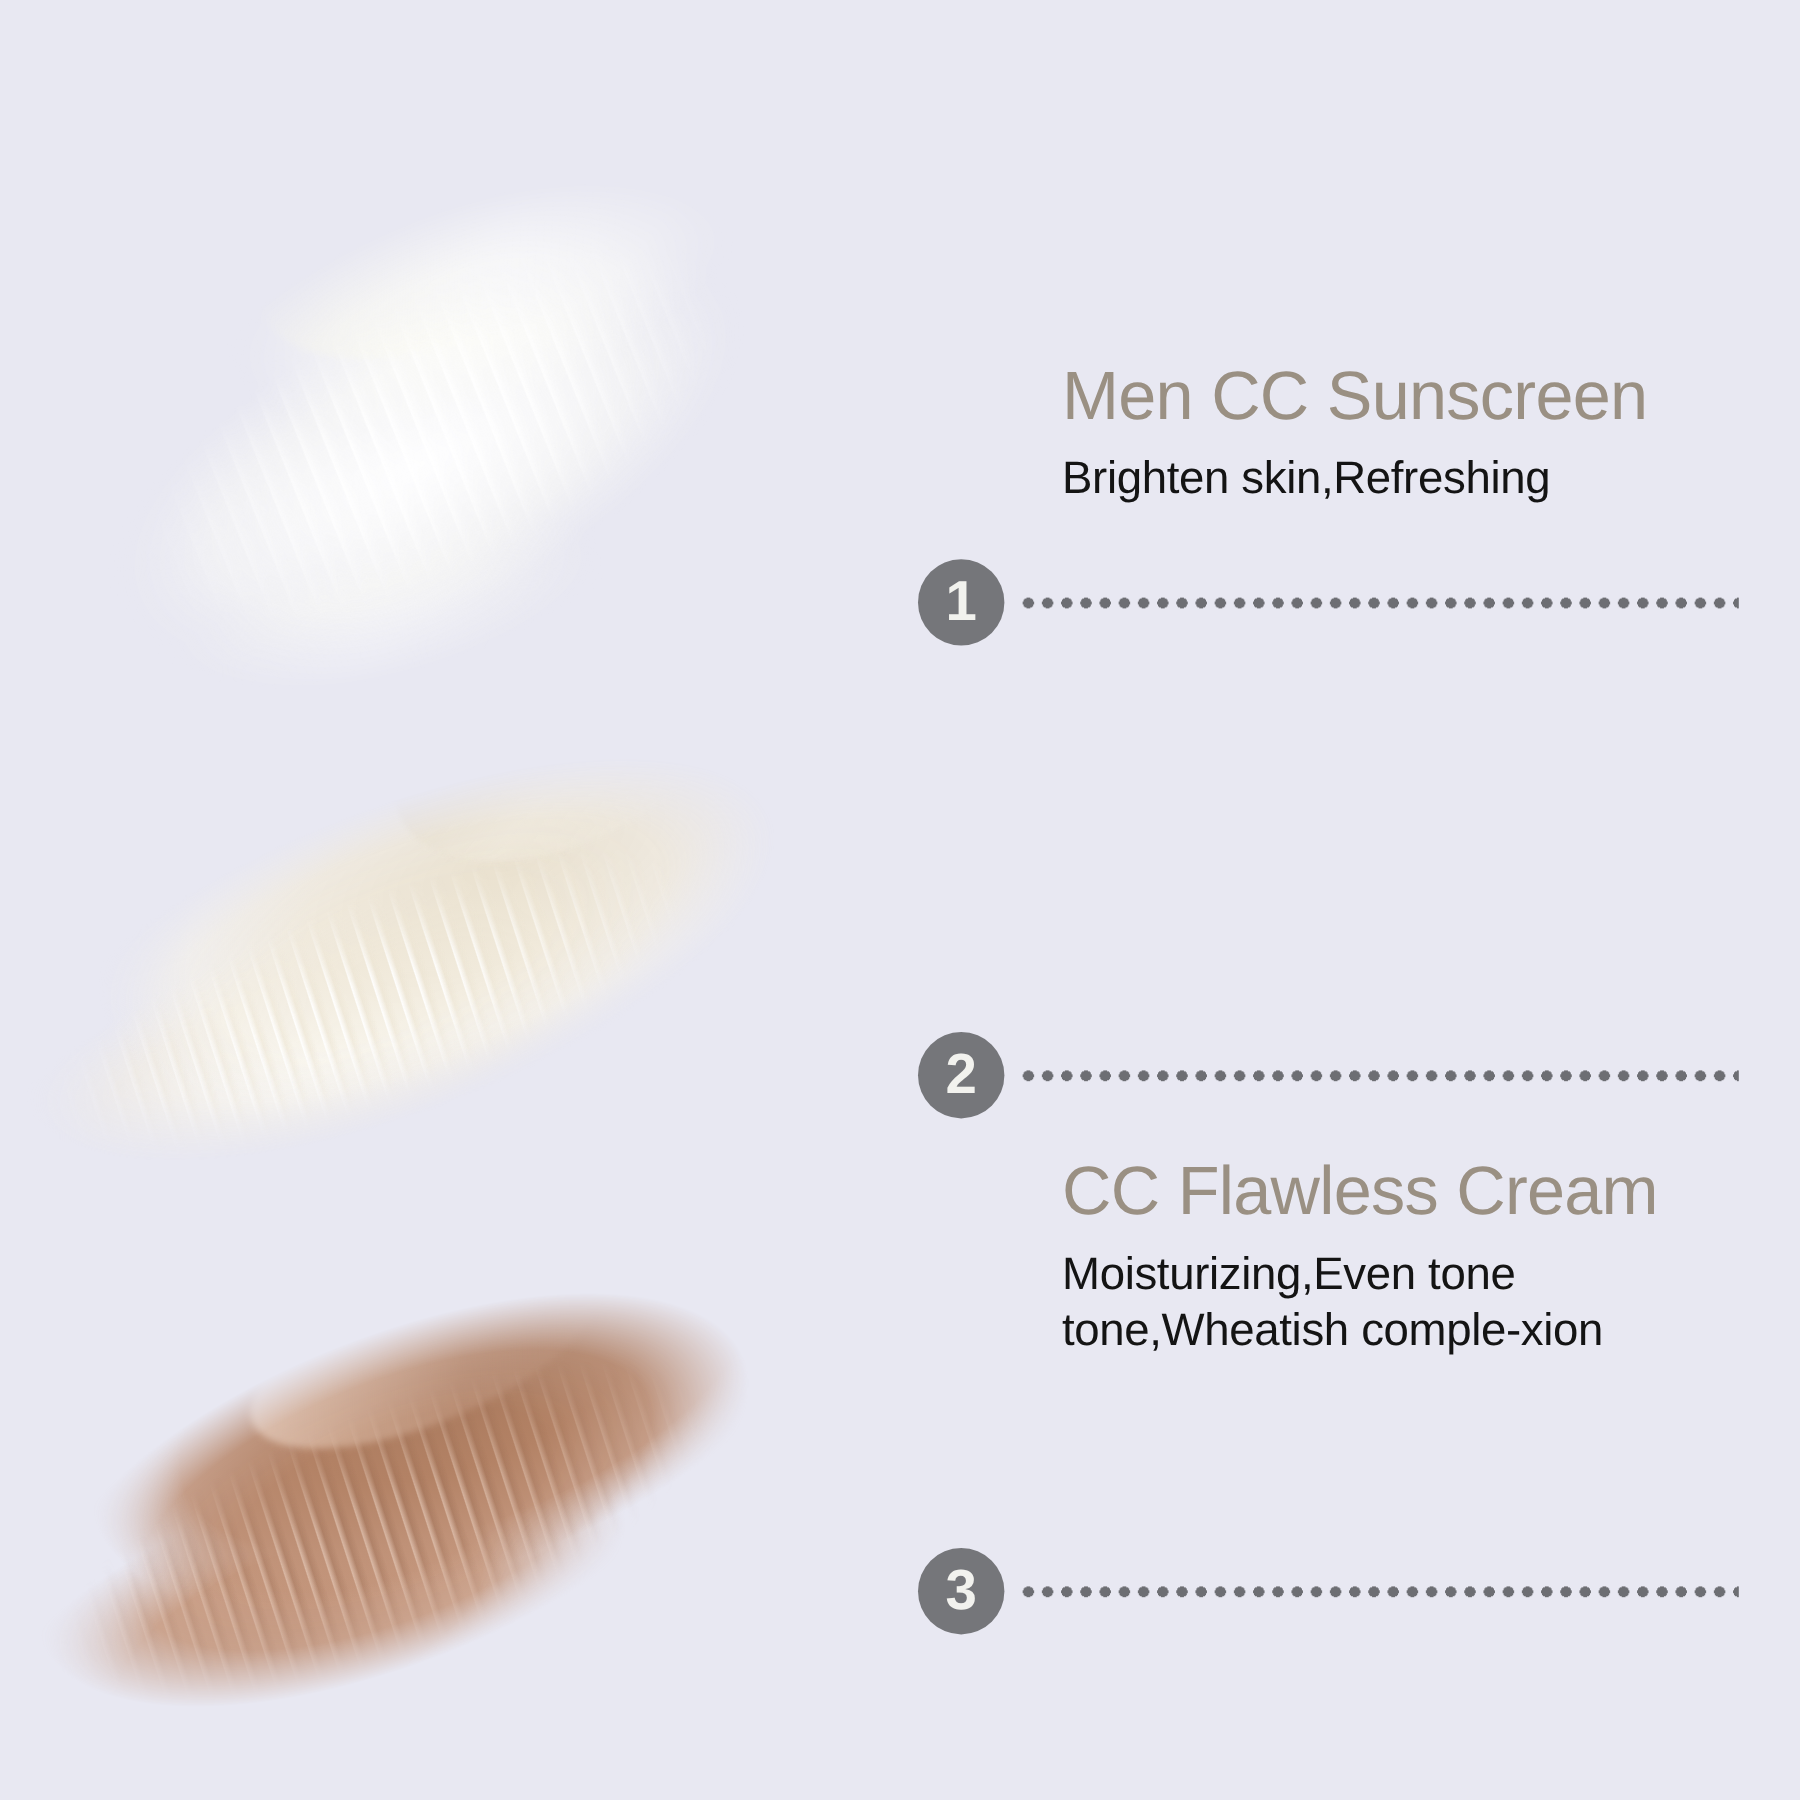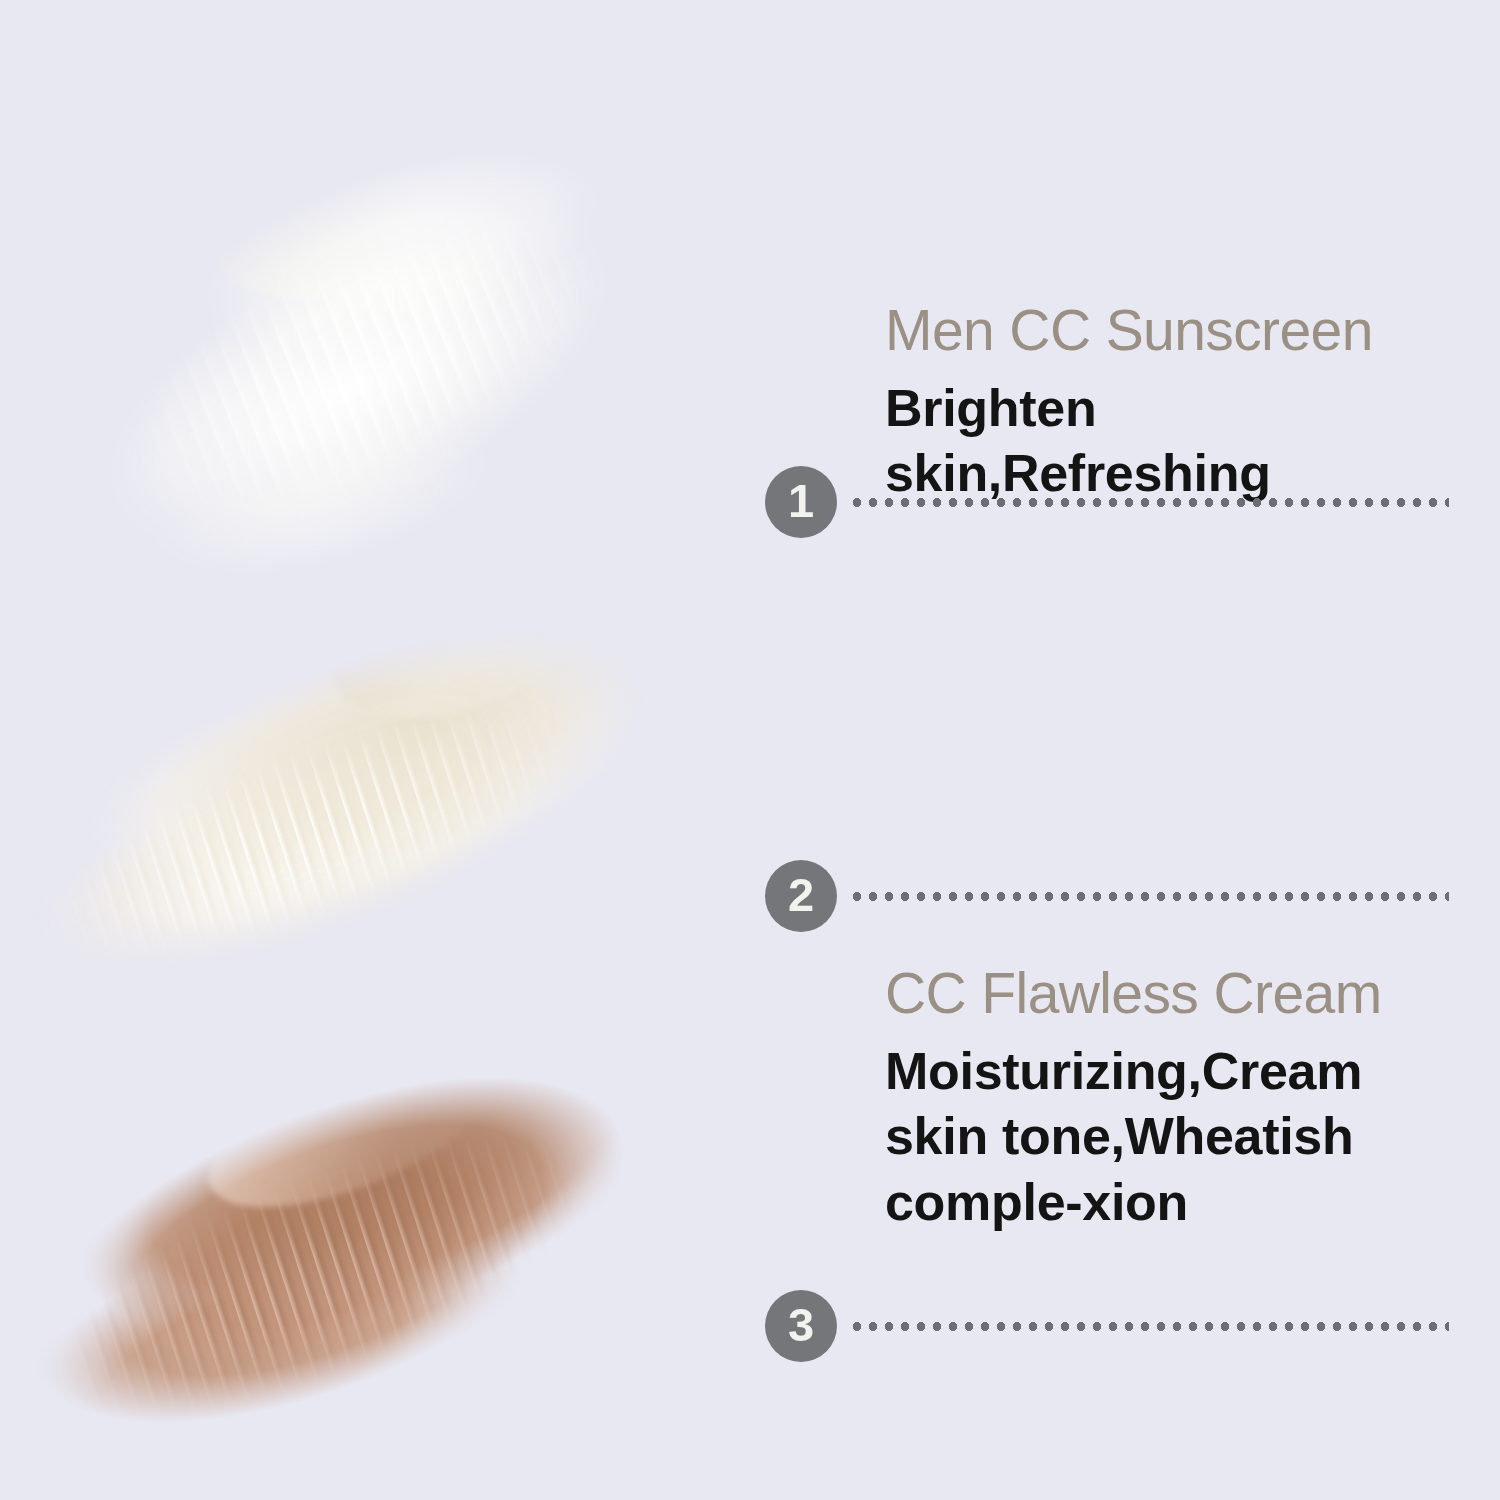--- a/index.html
+++ b/index.html
@@ -135,22 +135,22 @@
   .product-title {
     font-size:57px;
     font-weight:400;
     line-height:1.08;
     color:#9a9083;
     letter-spacing:-0.6px;
     white-space:nowrap;
   }
   .product-desc {
     margin-top:14px;
-    font-size:52px;
-    font-weight:700;
+    font-size:38px;
+    font-weight:400;
     line-height:1.26;
     color:#141414;
     letter-spacing:-0.3px;
     max-width:560px;
   }
 
   
   .marker-row { position:absolute; left:728px; display:flex; align-items:center; }
   #marker-1 { top:466px; }
   #marker-2 { top:860px; }
@@ -199,20 +199,20 @@
 
   <div class="info-block" id="block-2">
   </div>
   <div class="marker-row" id="marker-2">
     <div class="badge">2</div>
     <div class="dotted-rule"></div>
   </div>
 
   <div class="info-block" id="block-3">
     <div class="product-title">CC Flawless Cream</div>
-    <div class="product-desc">Moisturizing,Cream skin tone,Wheatish comple-xion</div>
+    <div class="product-desc">Moisturizing,Even tone tone,Wheatish comple-xion</div>
   </div>
   <div class="marker-row" id="marker-3">
     <div class="badge">3</div>
     <div class="dotted-rule"></div>
   </div>
 
 </div>
 
 </body></html>

